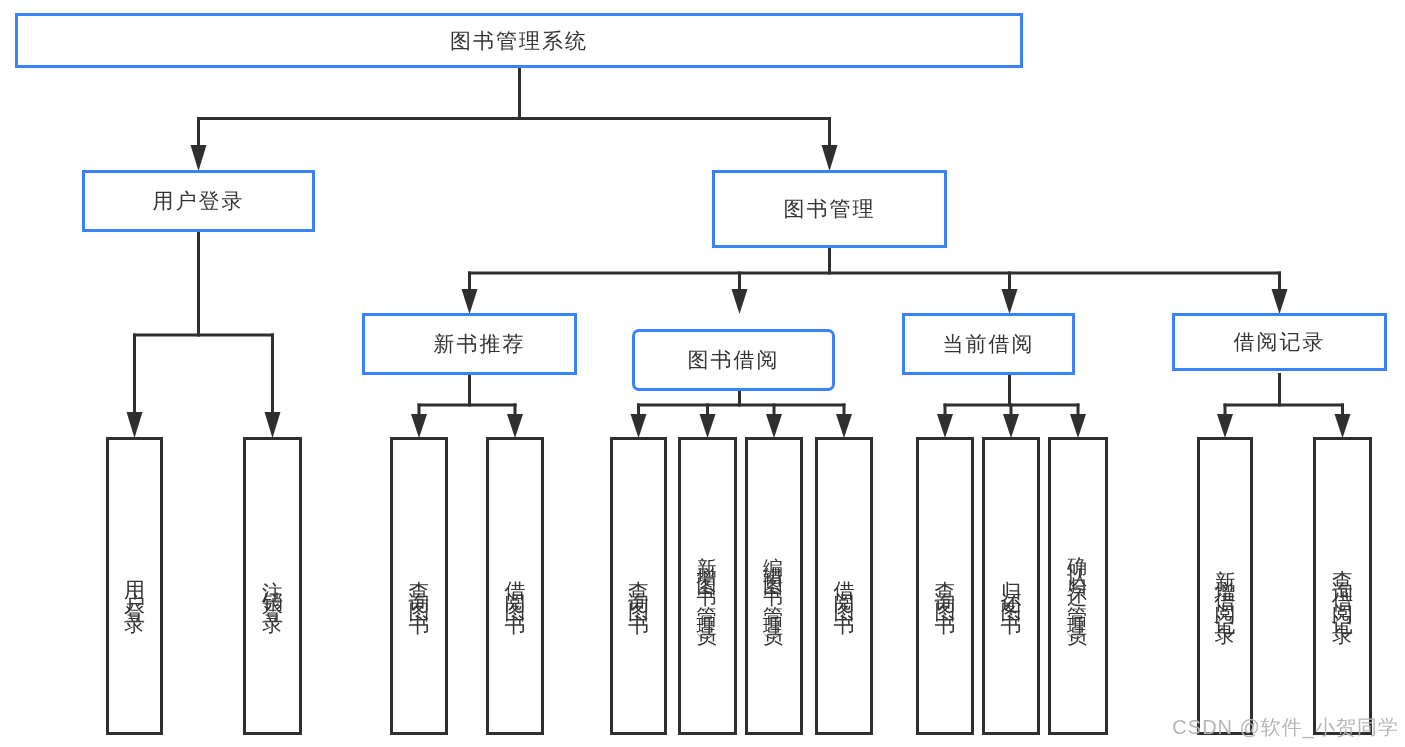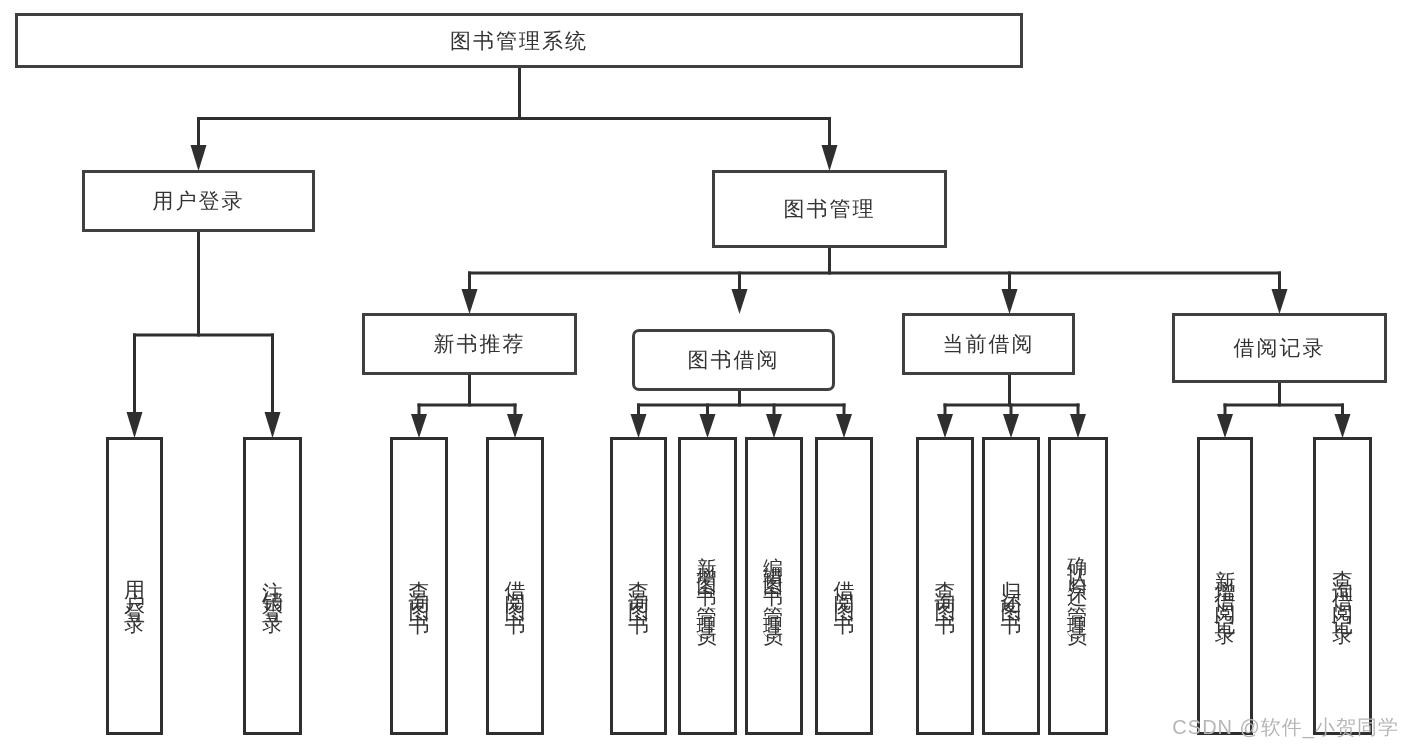--- a/index.html
+++ b/index.html
@@ -3,41 +3,41 @@
 <meta charset="utf-8">
 <style>
   html,body { margin:0; padding:0; background:#ffffff; }
   .canvas {
     position:relative; width:1405px; height:747px; background:#ffffff;
     font-family:"Liberation Sans","DejaVu Sans",sans-serif; overflow:hidden;
   }
   .connector-layer { position:absolute; left:0; top:0; z-index:1; }
   .hbox {
     position:absolute; box-sizing:border-box; background:#ffffff;
-    border:3px solid #404040; display:flex; align-items:center; justify-content:center;
+    border:3px solid #3b82f6; display:flex; align-items:center; justify-content:center;
     font-size:21px; letter-spacing:2px; color:#333333; z-index:2;
   }
   .vbox {
     position:absolute; box-sizing:border-box; background:#ffffff;
     border:3px solid #2f2f2f; display:flex; align-items:center; justify-content:center;
     z-index:2;
   }
   .vlabel {
     writing-mode:vertical-rl; text-orientation:mixed;
     font-size:21px; letter-spacing:11px; color:#333333; white-space:nowrap;
   }
   .vbox.long .vlabel { font-size:20px; letter-spacing:10px; }
   
   .b-root { left:15px;  top:13px;  width:1008px; height:55px; }
   .b-n2a  { left:82px;  top:170px; width:233px;  height:62px; }
   .b-n2b  { left:712px; top:170px; width:235px;  height:78px; }
   .b-n3a  { left:362px; top:313px; width:215px;  height:62px;padding-left:20px; }
   .b-n3b  { left:632px; top:329px; width:203px;  height:62px;border-radius:7px; }
   .b-n3c  { left:902px; top:313px; width:173px;  height:62px; }
-  .b-n3d  { left:1172px;top:313px; width:215px;  height:70px; }
+  .b-n3d  { left:1172px;top:313px; width:215px;  height:58px; }
   .b-a1 { left:106px;  top:437px; width:57px; height:298px; }
   .b-a2 { left:243px;  top:437px; width:59px; height:298px; }
   .b-b1 { left:390px;  top:437px; width:58px; height:298px; }
   .b-b2 { left:486px;  top:437px; width:58px; height:298px; }
   .b-c1 { left:610px;  top:437px; width:57px; height:298px; }
   .b-c2 { left:678px;  top:437px; width:59px; height:298px; }
   .b-c3 { left:745px;  top:437px; width:58px; height:298px; }
   .b-c4 { left:815px;  top:437px; width:58px; height:298px; }
   .b-d1 { left:916px;  top:437px; width:58px; height:298px; }
   .b-d2 { left:982px;  top:437px; width:58px; height:298px; }

